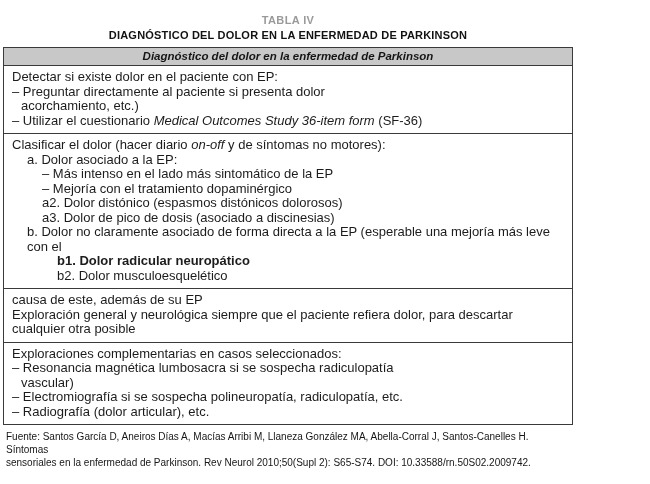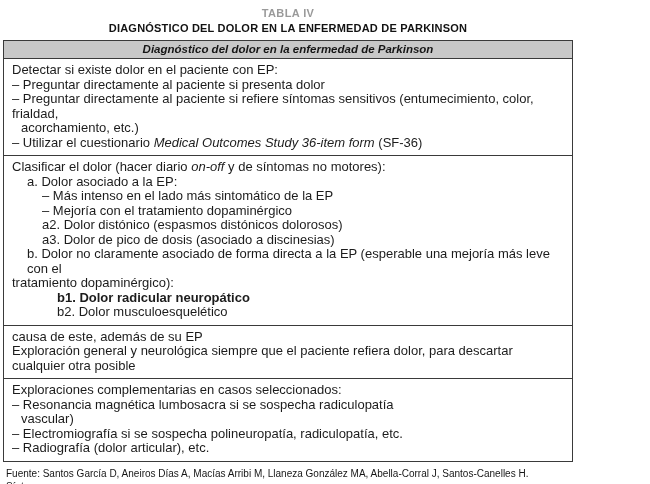--- a/index.html
+++ b/index.html
@@ -3,21 +3,21 @@
 <meta charset="utf-8">
 <style>
   * { margin:0; padding:0; box-sizing:border-box; }
   html,body { background:#ffffff; }
   body {
     width:650px; height:484px;
     font-family:"Liberation Sans", sans-serif;
     color:var(--text, #1c1c1c);
     overflow:hidden;
   }
-  .page { width:576px; height:484px; padding:4px 3px 0; }
+  .page { width:576px; height:484px; padding:11px 3px 0; }
 
   .caption { text-align:center; padding:3px 0 6px; }
   .table-label {
     color:var(--label-gray, #9a9a9a);
     font-weight:bold; font-size:11px; letter-spacing:0.4px;
   }
   .table-title {
     color:#121212; font-weight:bold; font-size:11px;
     margin-top:3px; letter-spacing:0.2px;
   }
@@ -45,33 +45,31 @@
   <div class="caption">
     <div class="table-label">TABLA IV</div>
     <div class="table-title">DIAGNÓSTICO DEL DOLOR EN LA ENFERMEDAD DE PARKINSON</div>
   </div>
 
   <div class="table">
     <div class="thead">Diagnóstico del dolor en la enfermedad de Parkinson</div>
     <div class="tsection">
         <div class="line"><span>Detectar si existe dolor en el paciente con EP:</span></div>
         <div class="line"><span>– Preguntar directamente al paciente si presenta dolor</span></div>
-        <div class="line"><span>– Preguntar directamente al paciente si refiere síntomas sensitivos (entumecimiento, color, frialdad,</span></div>
         <div class="line" style="padding-left: 9px;"><span>acorchamiento, etc.)</span></div>
         <div class="line"><span>– Utilizar el cuestionario </span><span class="it">Medical Outcomes Study 36-item form</span><span> (SF-36)</span></div>
       </div>
     <div class="tsection">
         <div class="line"><span>Clasificar el dolor (hacer diario </span><span class="it">on-off</span><span> y de síntomas no motores):</span></div>
         <div class="line" style="padding-left: 15px;"><span>a. Dolor asociado a la EP:</span></div>
         <div class="line" style="padding-left: 30px;"><span>– Más intenso en el lado más sintomático de la EP</span></div>
         <div class="line" style="padding-left: 30px;"><span>– Mejoría con el tratamiento dopaminérgico</span></div>
         <div class="line" style="padding-left: 30px;"><span>a2. Dolor distónico (espasmos distónicos dolorosos)</span></div>
         <div class="line" style="padding-left: 30px;"><span>a3. Dolor de pico de dosis (asociado a discinesias)</span></div>
         <div class="line" style="padding-left: 15px;"><span>b. Dolor no claramente asociado de forma directa a la EP (esperable una mejoría más leve con el</span></div>
-        <div class="line"><span>tratamiento dopaminérgico):</span></div>
         <div class="line" style="padding-left: 45px; font-weight: bold;"><span>b1. Dolor radicular neuropático</span></div>
         <div class="line" style="padding-left: 45px;"><span>b2. Dolor musculoesquelético</span></div>
       </div>
     <div class="tsection">
         <div class="line"><span>causa de este, además de su EP</span></div>
         <div class="line"><span>Exploración general y neurológica siempre que el paciente refiera dolor, para descartar cualquier otra posible</span></div>
       </div>
     <div class="tsection">
         <div class="line"><span>Exploraciones complementarias en casos seleccionados:</span></div>
         <div class="line"><span>– Resonancia magnética lumbosacra si se sospecha radiculopatía</span></div>

